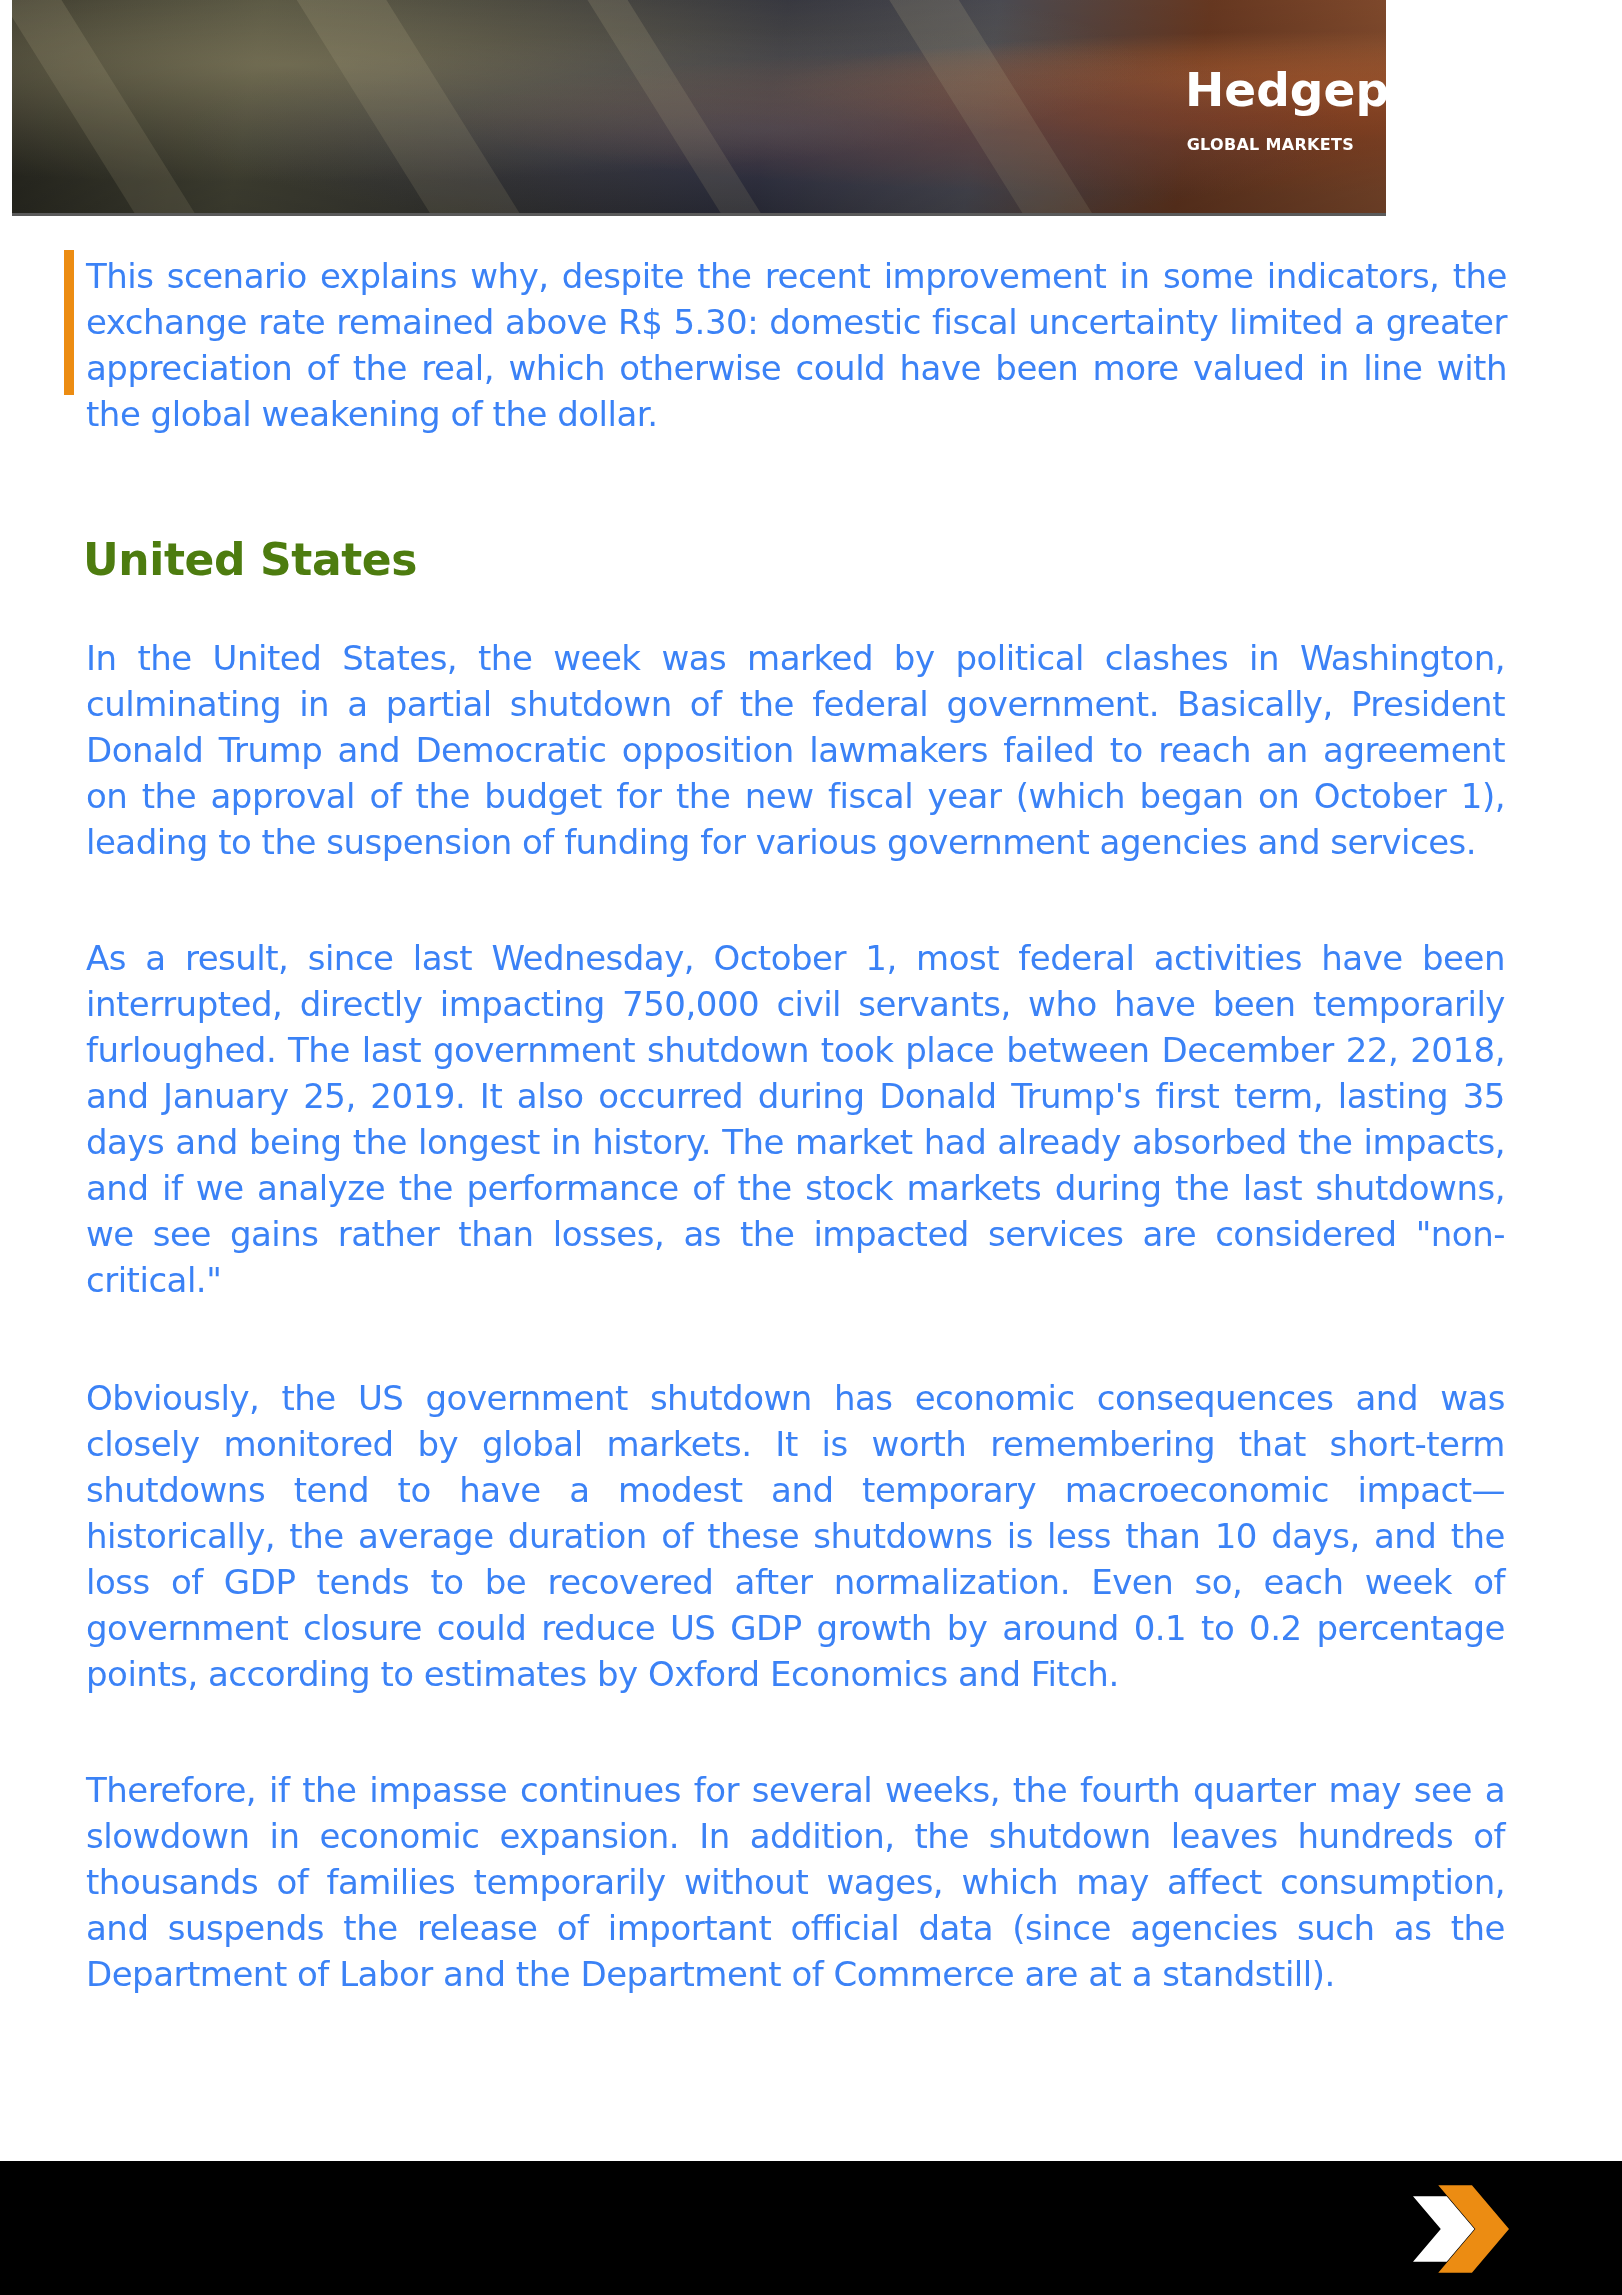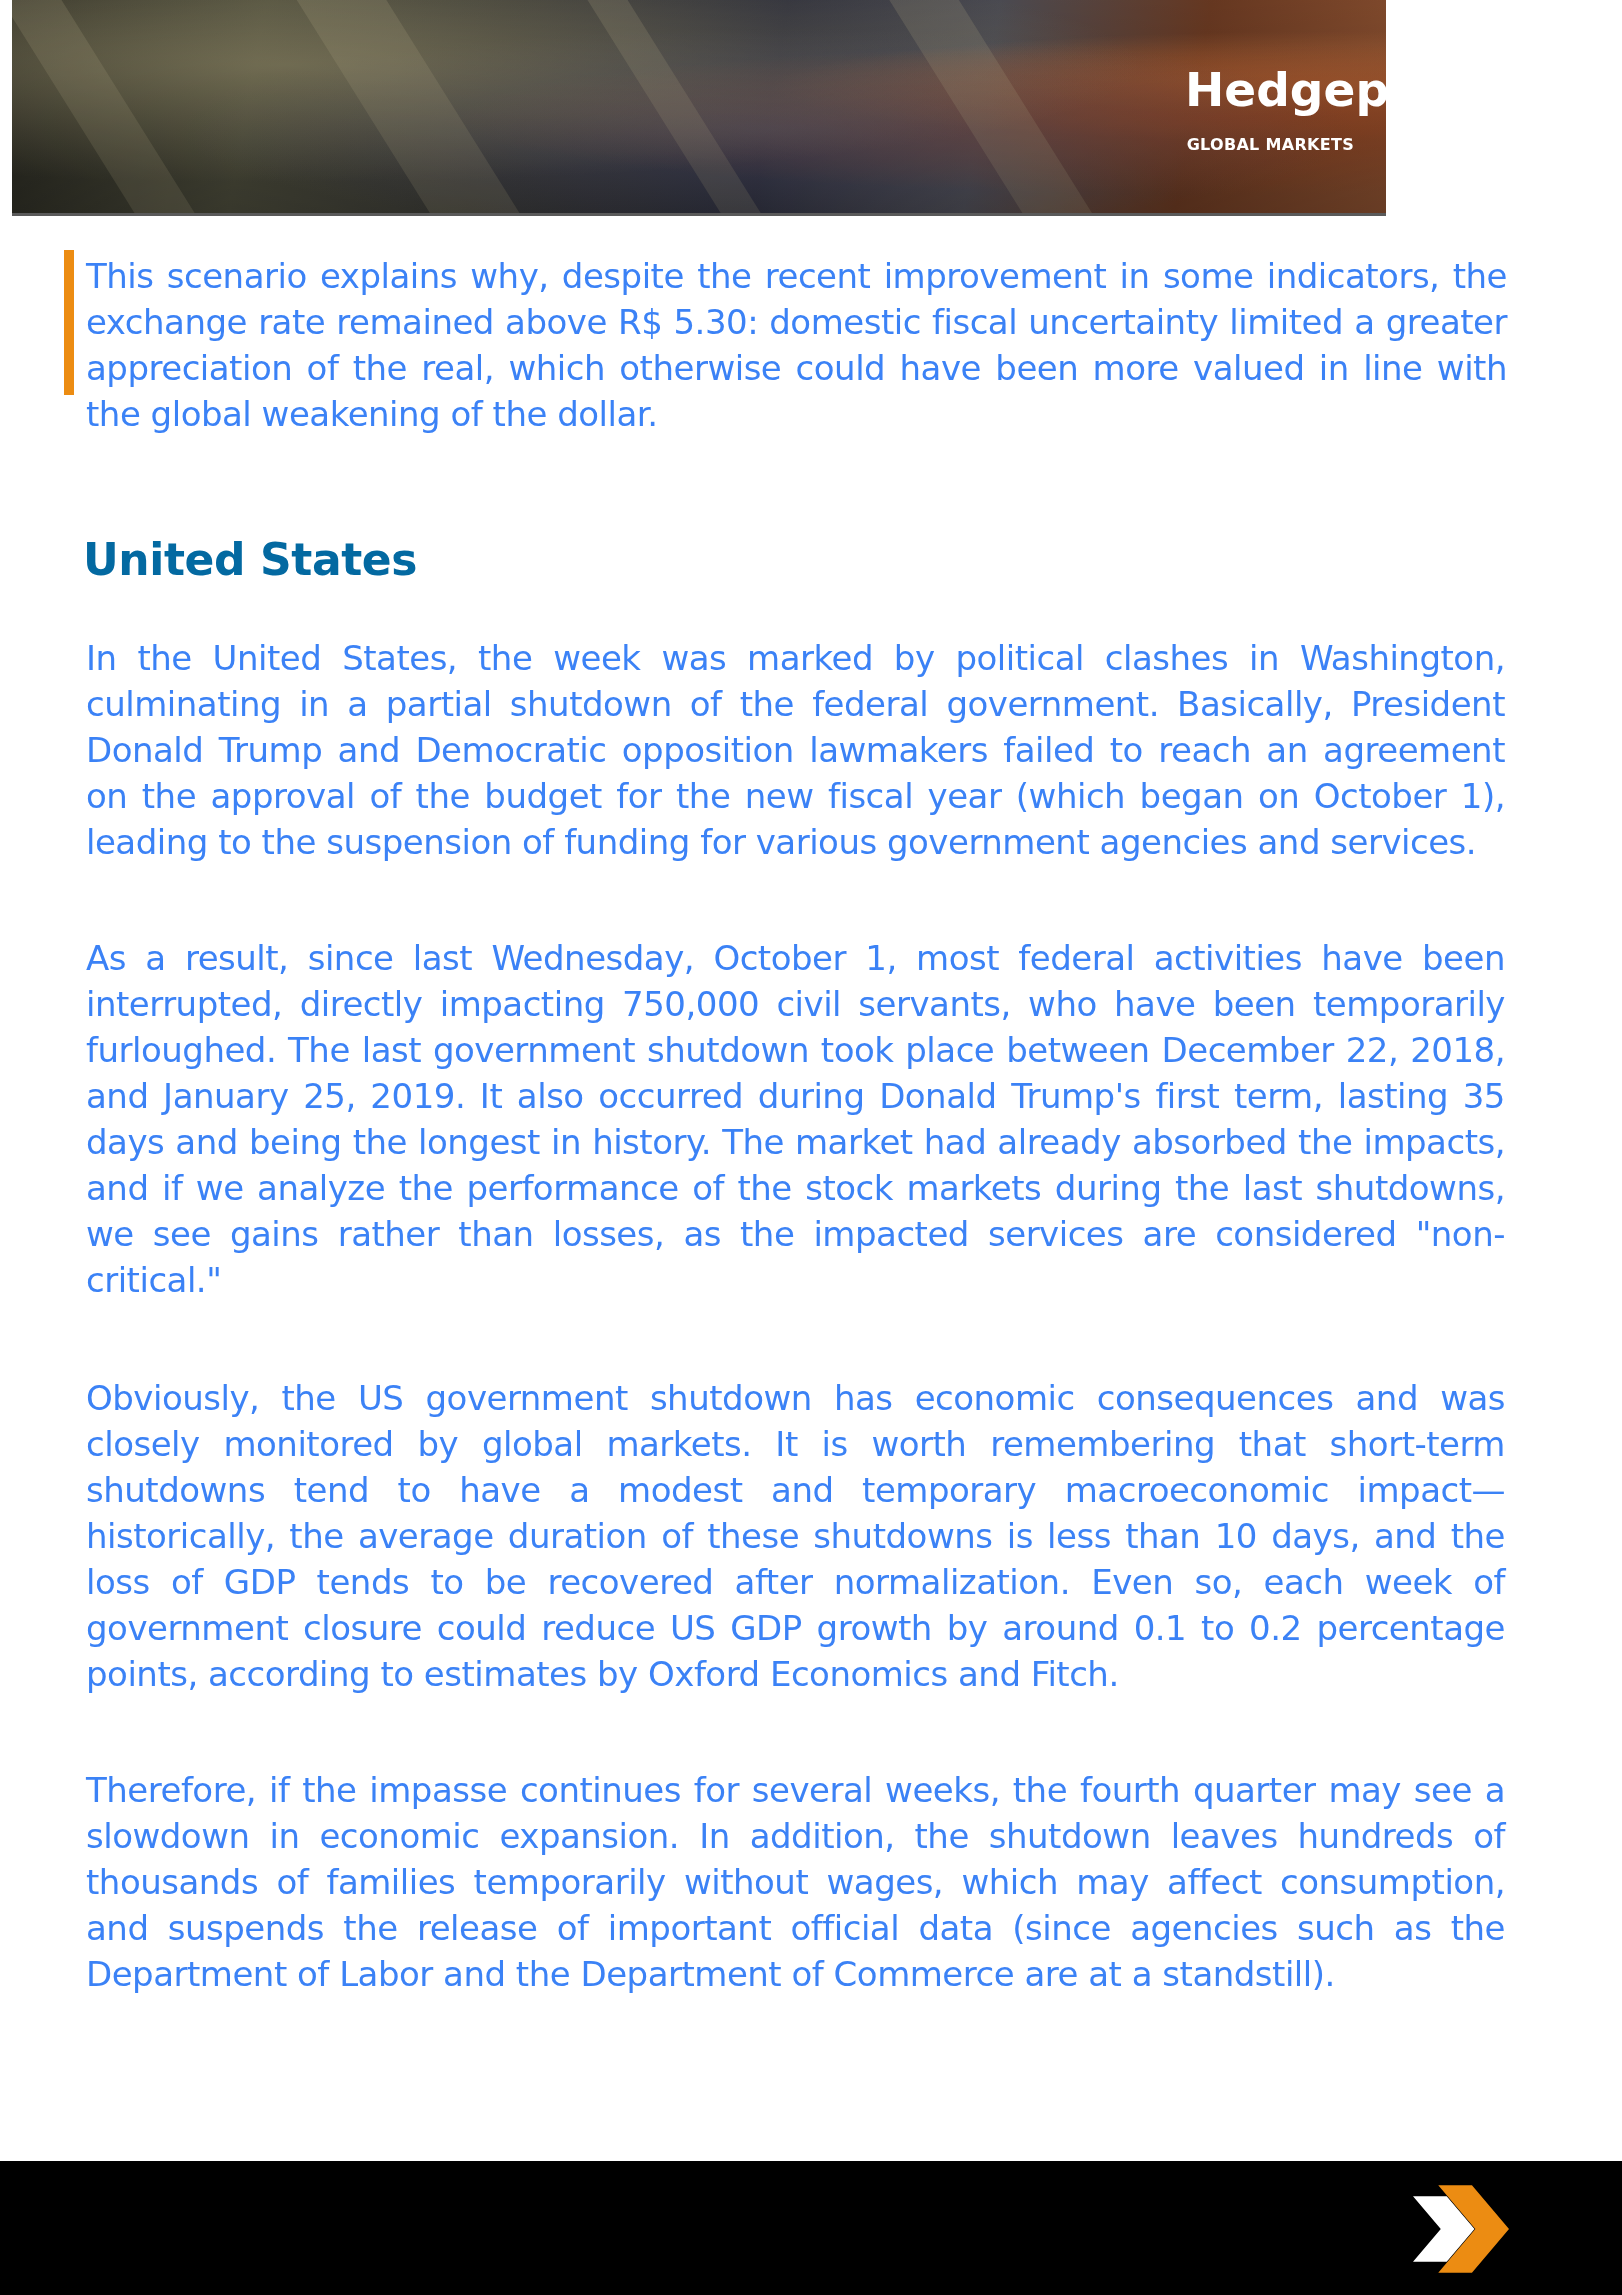--- a/index.html
+++ b/index.html
@@ -52,21 +52,21 @@
     .para {
       position: absolute; left: 86px; width: 1421px;
       font-family: "DejaVu Sans", sans-serif;
       font-size: 34px; line-height: 46px;
       text-align: justify; margin: 0; color: #3b82f6;
       letter-spacing: -0.5px;
     }
     .heading {
       position: absolute; left: 83px; top: 529px;
       font-family: "DejaVu Sans", sans-serif; font-weight: bold;
-      font-size: 44px; line-height: 61px; margin: 0; color: #0369a1;
+      font-size: 44px; line-height: 61px; margin: 0; color: #4d7c0f;
       letter-spacing: -0.4px;
     }
     
     .footer {
       position: absolute; left: 0; top: 2161px; width: 1622px; height: 134px; background: #000000;
     }
     .footer-chevrons {
       position: absolute; left: 1413px; top: 2185px; width: 96px; height: 88px;
     }
   </style>

